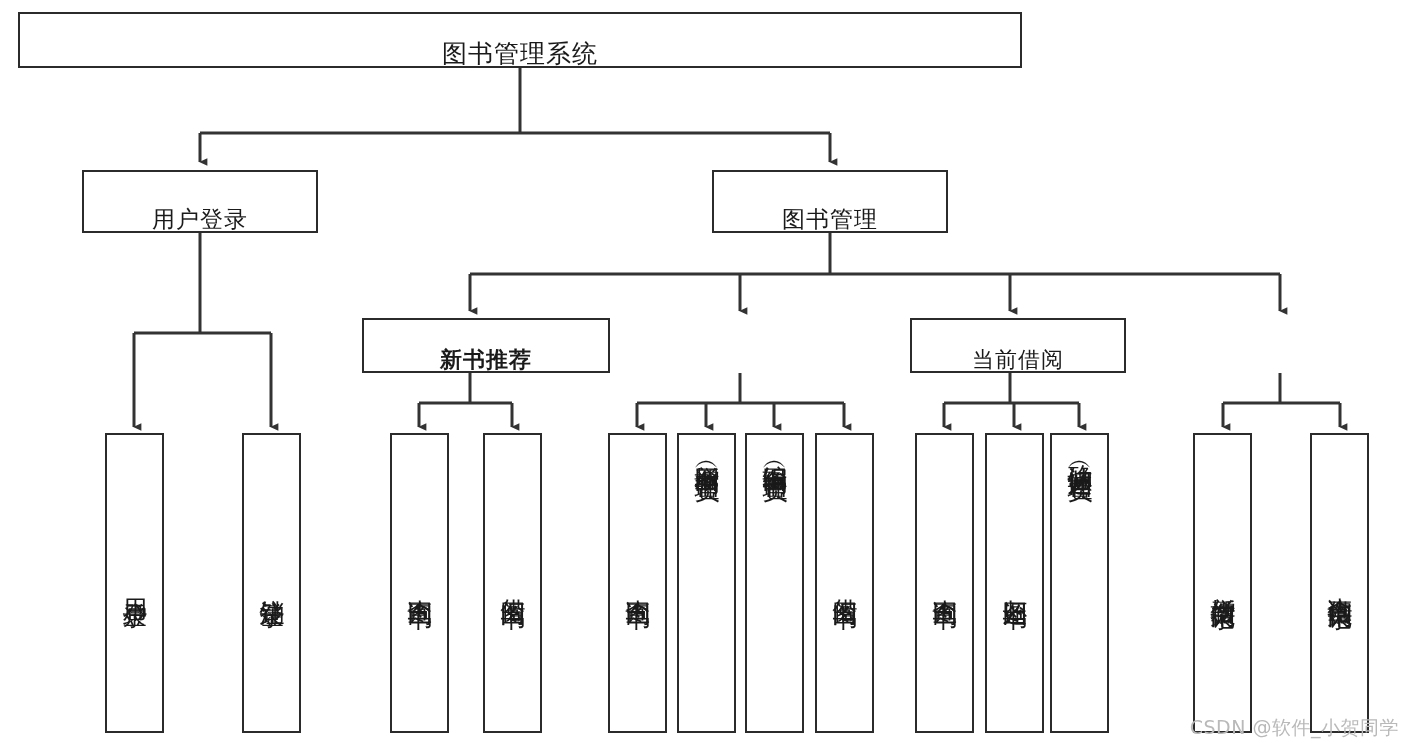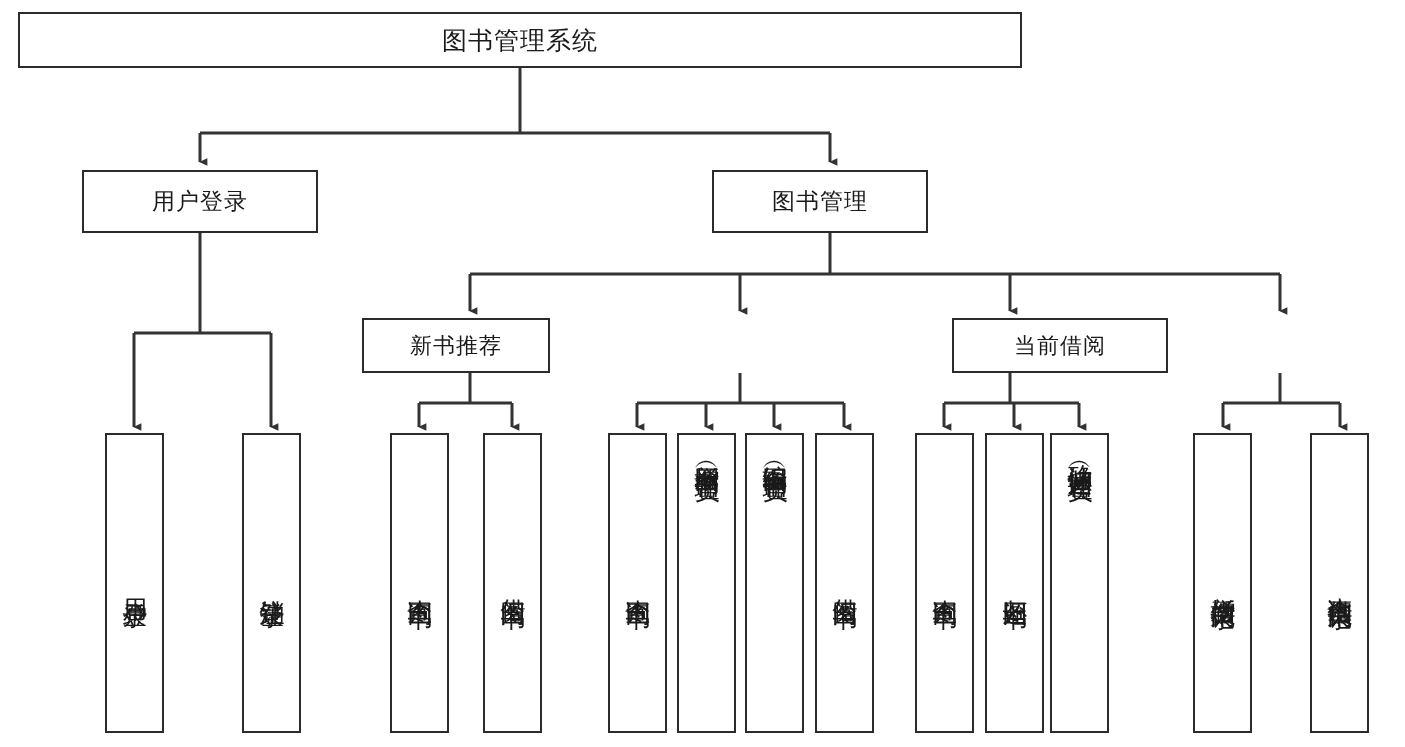--- a/index.html
+++ b/index.html
@@ -25,21 +25,21 @@
     width: 1405px;
     height: 747px;
     pointer-events: none;
   }
   .node {
     position: absolute;
     box-sizing: border-box;
     background: #ffffff;
     border: 2px solid #2b2b2b;
     display: flex;
-    align-items: center;
+    align-items: flex-end;
     justify-content: center;
     color: #1a1a1a;
   }
   .node .label {
     display: block;
     text-align: center;
     line-height: 1.0;
     letter-spacing: 1px;
   }
   .node-root .label {
@@ -134,28 +134,28 @@
     </g>
   </svg>
 
   <div class="node node-root" style="left:18px; top:12px; width:1004px; height:56px;">
     <span class="label">图书管理系统</span>
   </div>
 
   <div class="node node-lvl1" style="left:82px; top:170px; width:236px; height:63px;">
     <span class="label">用户登录</span>
   </div>
-  <div class="node node-lvl1" style="left:712px; top:170px; width:216px; height:63px;">
+  <div class="node node-lvl1" style="left:712px; top:170px; width:236px; height:63px;">
     <span class="label">图书管理</span>
   </div>
 
-  <div class="node node-lvl2" style="left:362px; top:318px; width:188px; height:55px;">
+  <div class="node node-lvl2" style="left:362px; top:318px; width:248px; height:55px;font-weight:bold;">
     <span class="label">新书推荐</span>
   </div>
-  <div class="node node-lvl2" style="left:952px; top:318px; width:216px; height:55px;">
+  <div class="node node-lvl2" style="left:910px; top:318px; width:216px; height:55px;">
     <span class="label">当前借阅</span>
   </div>
 
   <div class="node node-leaf center-v" style="left:105px; top:433px; width:59px; height:300px;">
     <span class="label">用户登录</span>
   </div>
   <div class="node node-leaf center-v" style="left:242px; top:433px; width:59px; height:300px;">
     <span class="label">注销登录</span>
   </div>
 
@@ -189,13 +189,14 @@
     <span class="label">确认归还（管理员）</span>
   </div>
 
   <div class="node node-leaf center-v" style="left:1193px; top:433px; width:59px; height:300px;">
     <span class="label">新增借阅记录</span>
   </div>
   <div class="node node-leaf center-v" style="left:1310px; top:433px; width:59px; height:300px;">
     <span class="label">查询借阅记录</span>
   </div>
 
+  <div id="watermark">CSDN @软件_小贺同学</div>
 </div>
 
 </body></html>

